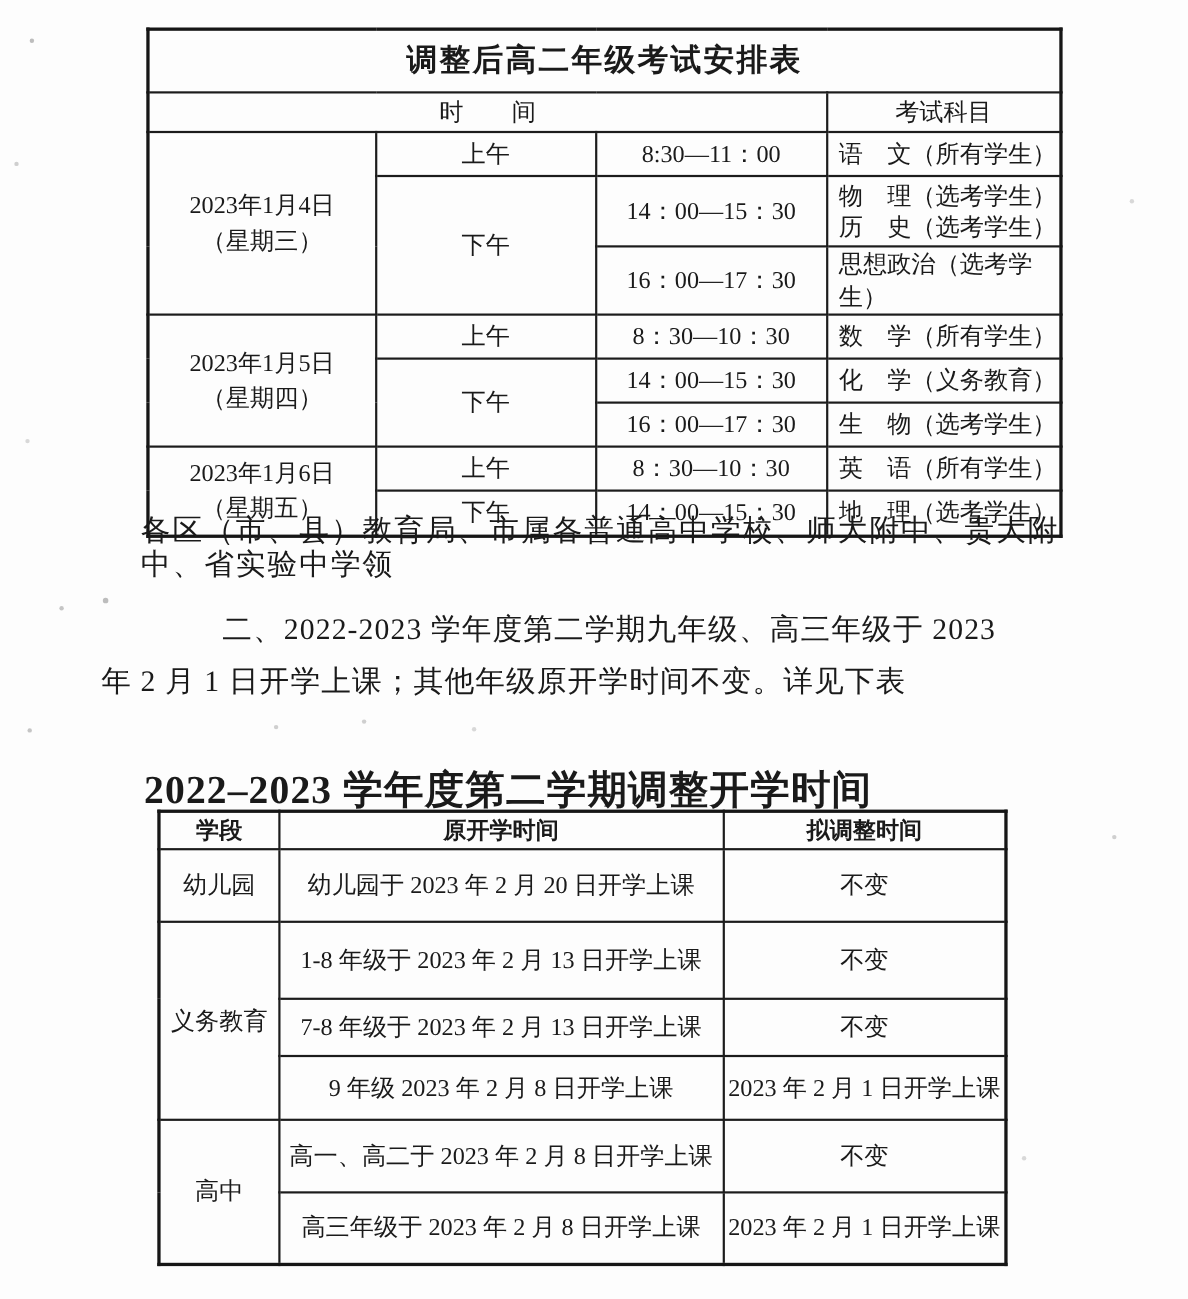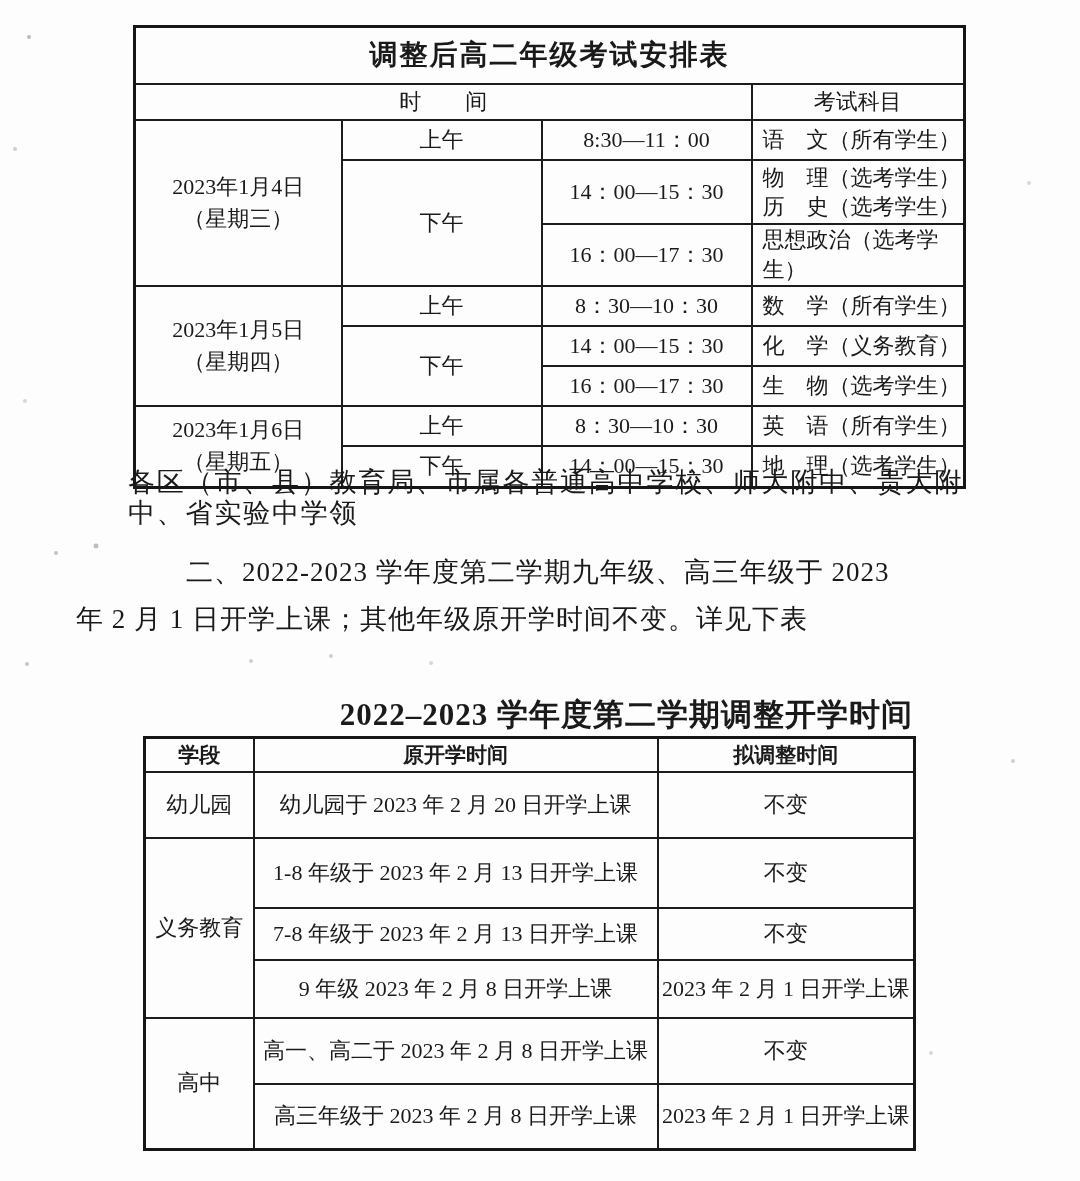--- a/index.html
+++ b/index.html
@@ -34,29 +34,29 @@
   .rh64{height:64px}.rh42{height:42px}
 
   
   .note{
     position:absolute;left:128px;top:467px;width:840px;
     font-size:27px;line-height:31px;letter-spacing:1.8px;
   }
 
   
   .para{
-    position:absolute;left:76px;top:549px;width:880px;
+    position:absolute;left:92px;top:549px;width:880px;
     font-size:27px;line-height:47px;letter-spacing:1px;
   }
   .para .pline1{padding-left:110px;}
 
   
   .t2title{
-    position:absolute;left:143px;top:694px;width:770px;
-    text-align:right;font-weight:bold;font-size:31px;letter-spacing:1px;
+    position:absolute;left:131px;top:694px;width:770px;
+    text-align:left;font-weight:bold;font-size:36px;letter-spacing:1px;
   }
   .t2{
     position:absolute;left:143px;top:736px;width:770px;
     font-size:22px;border:3px solid #161616;
   }
   .t2 td{
     border:2px solid #1c1c1c;
     text-align:center;vertical-align:middle;
     padding:0;overflow:hidden;
   }

